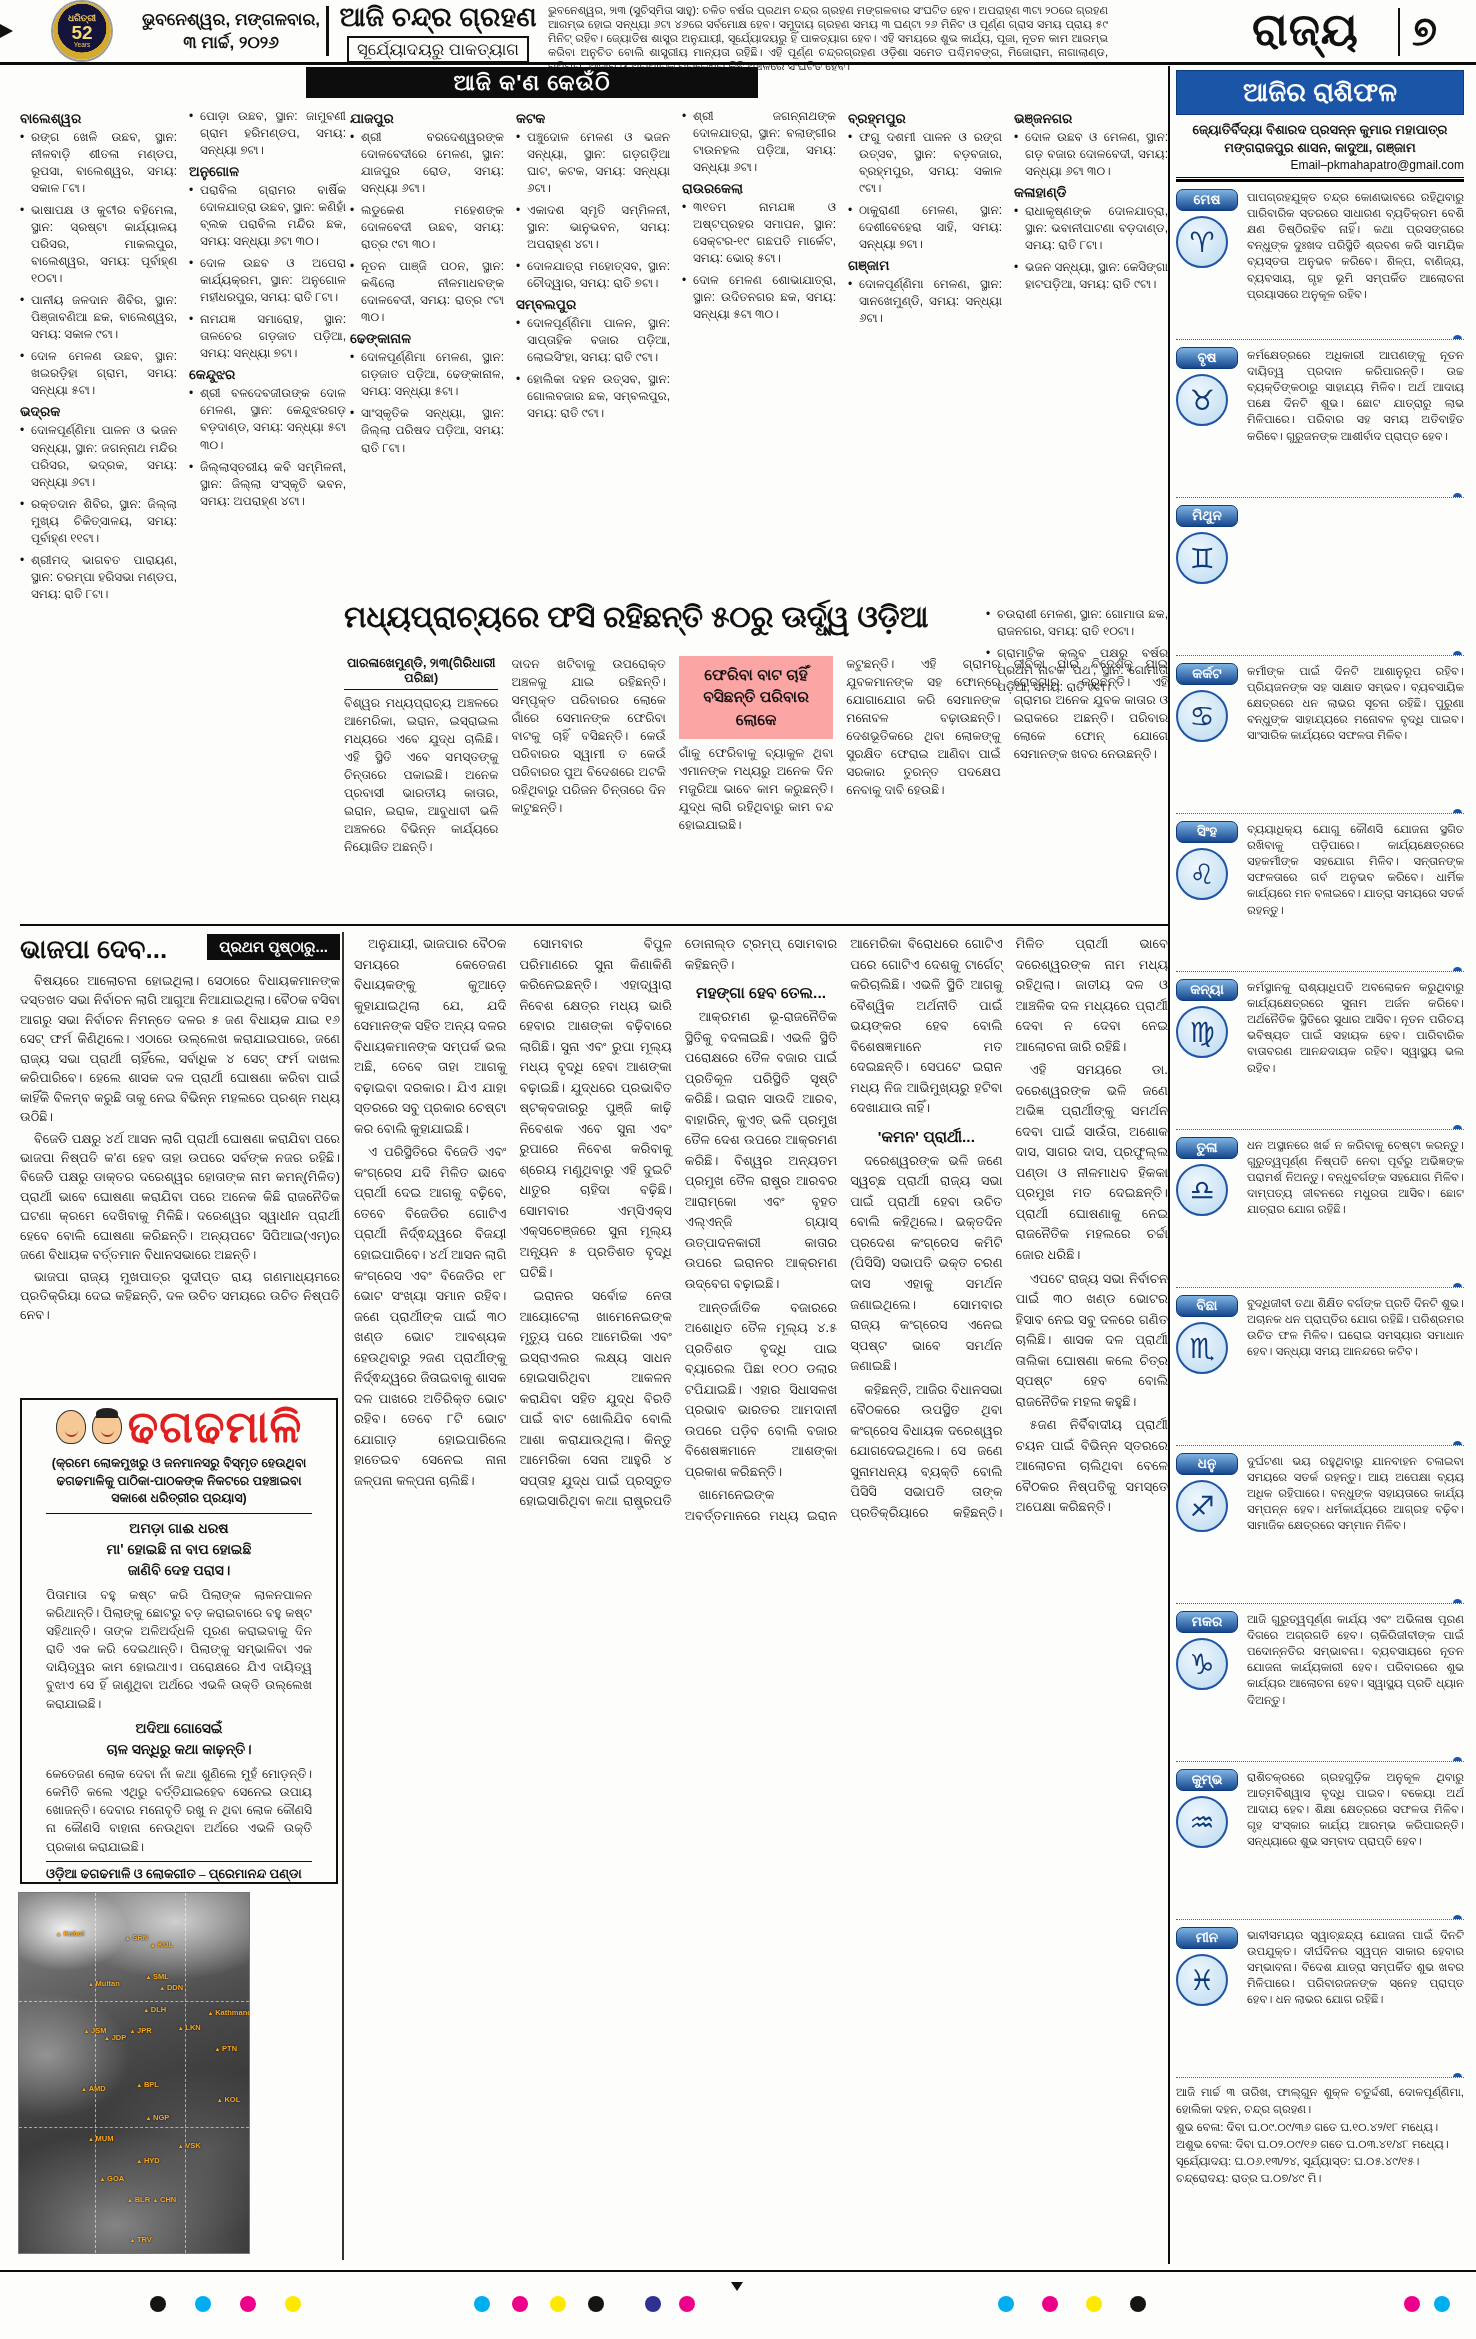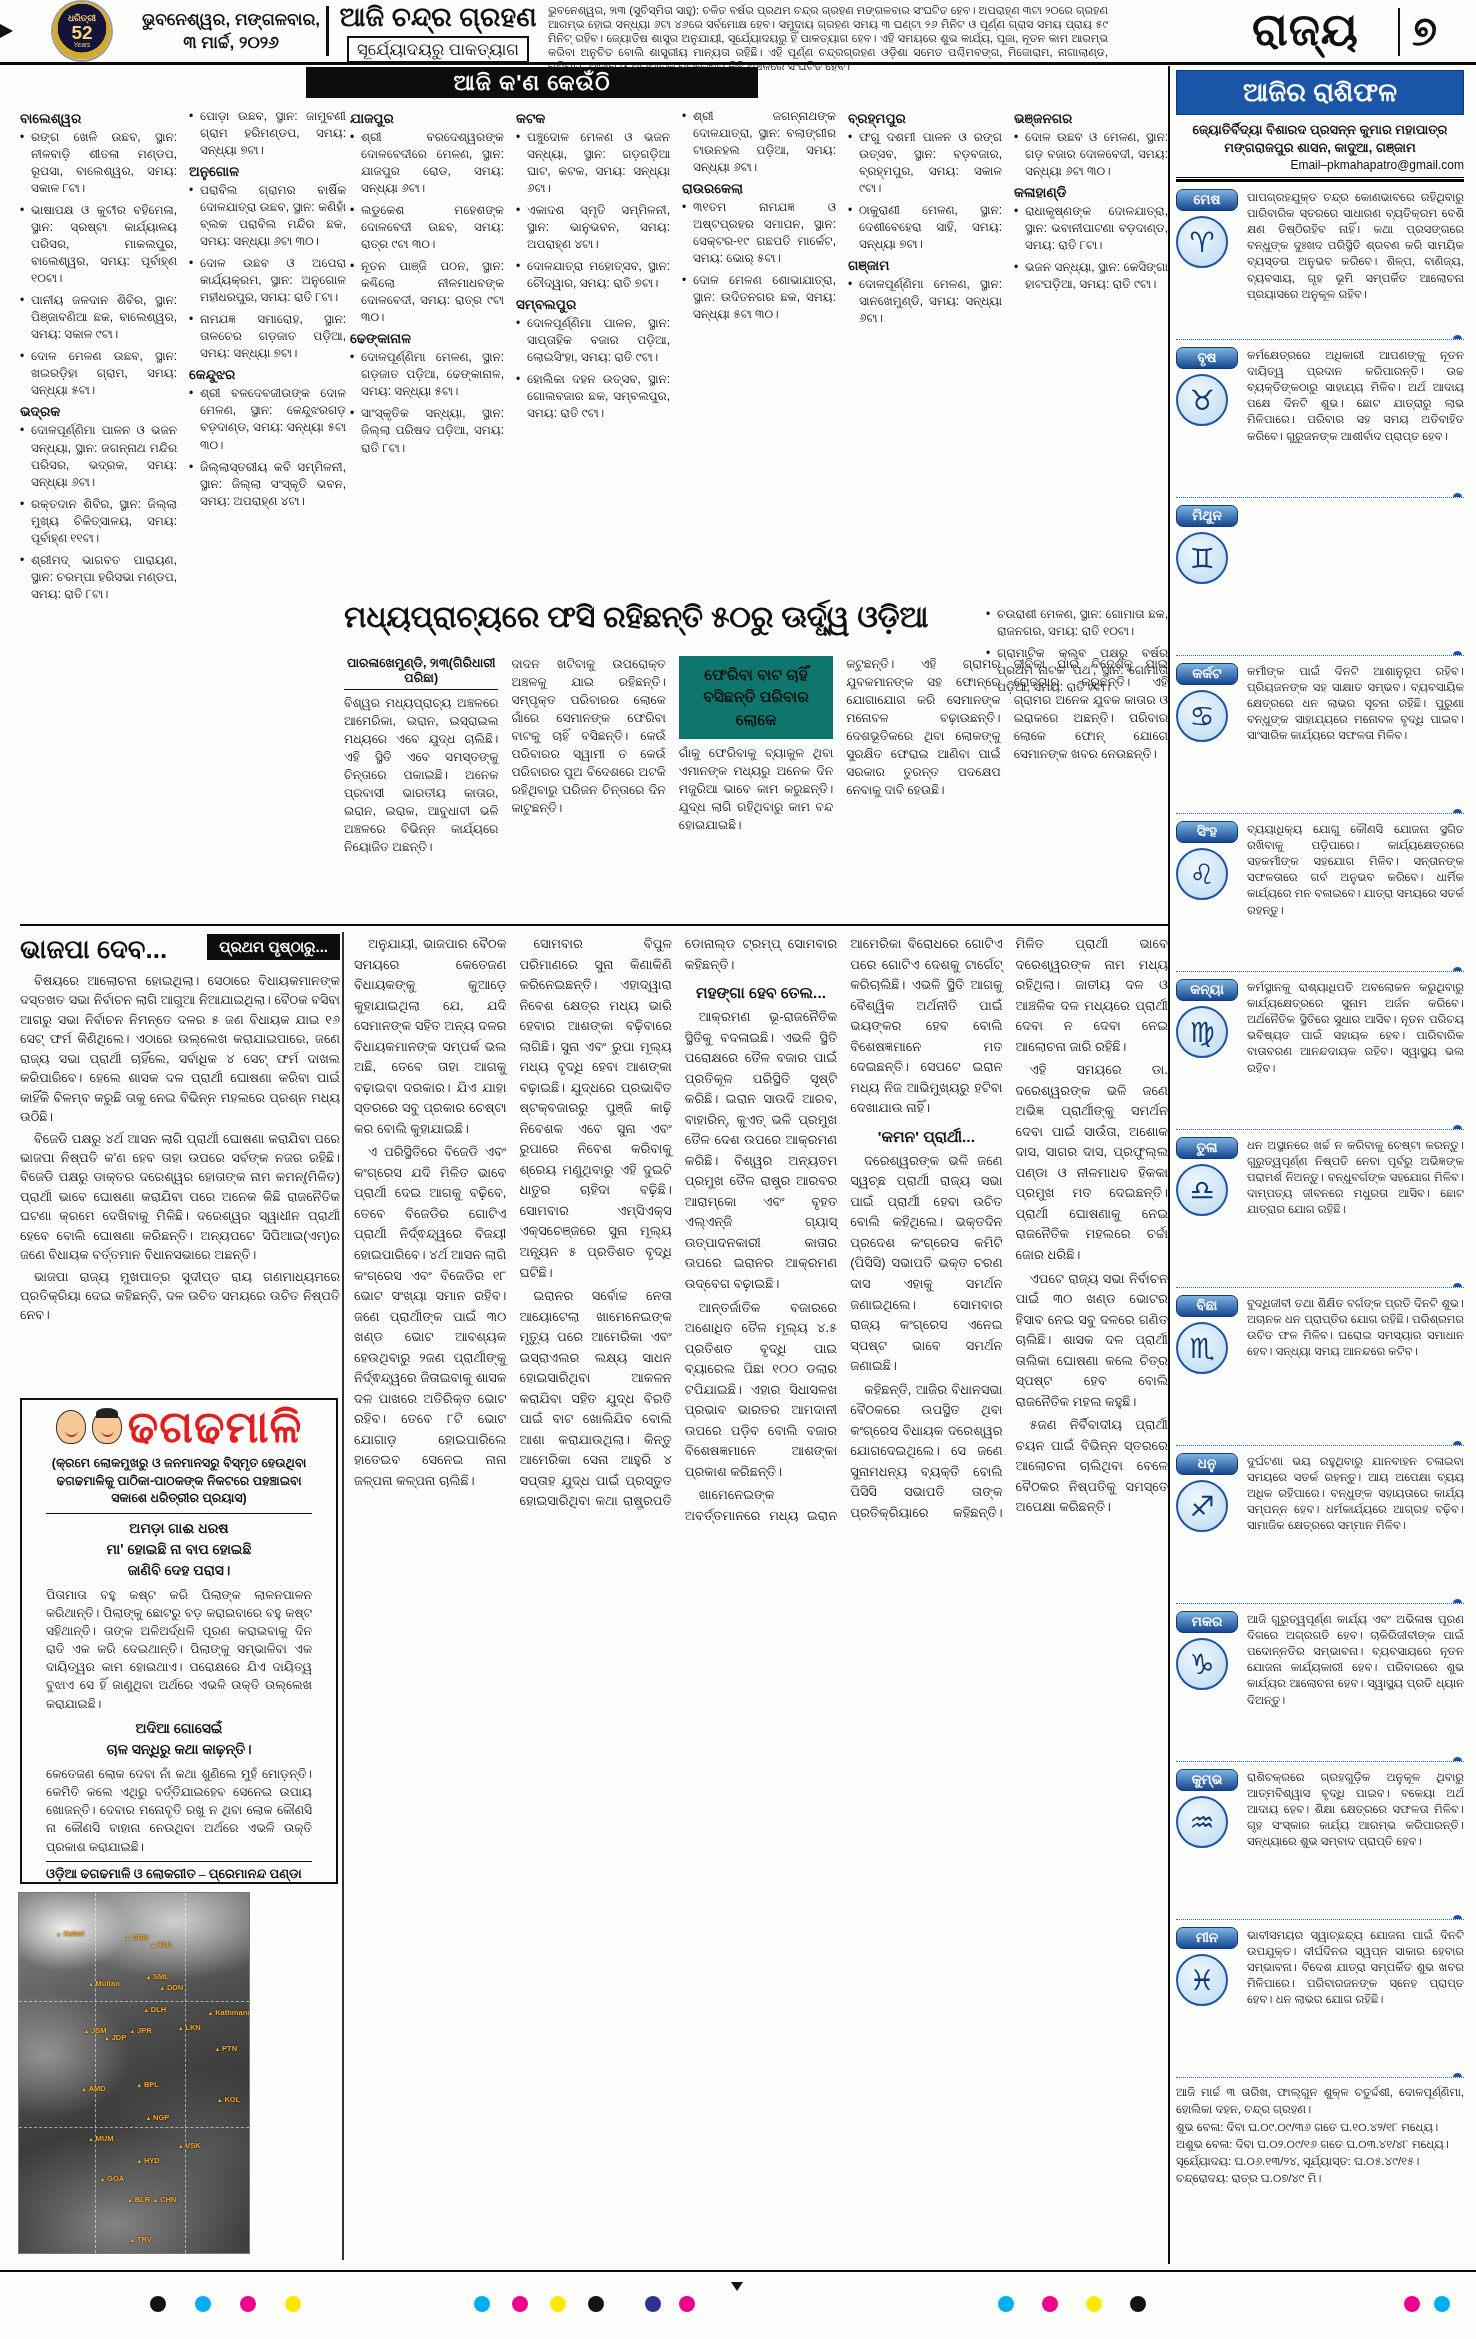--- a/index.html
+++ b/index.html
@@ -34,21 +34,21 @@
   .ecol{flex:1;min-width:0;}
   .ehead{font-weight:800;font-size:13.5px;margin:5px 0 2px;}
   .eitem{position:relative;font-size:12px;line-height:1.42;text-align:justify;padding-left:11px;margin:2px 0 5px;}
   .eitem::before{content:"•";position:absolute;left:0;top:0;}
   #events-extra{left:986px;top:604px;width:182px;height:94px;overflow:hidden;}
   
   #main-headline{left:344px;top:600px;width:632px;font-size:30px;font-weight:800;line-height:1.15;letter-spacing:-0.3px;}
   #article-body{left:344px;top:656px;width:824px;height:262px;display:flex;gap:13px;overflow:hidden;}
   .acol{flex:1;min-width:0;}
   .dateline{font-weight:800;font-size:12.5px;text-align:center;border-bottom:1.5px solid #111;padding-bottom:3px;margin-bottom:5px;}
-  .graybox{background:#0f766e;font-size:15.5px;font-weight:800;text-align:center;line-height:1.45;padding:8px 17px;margin-bottom:6px;}
+  .graybox{background:#fca5a5;font-size:15.5px;font-weight:800;text-align:center;line-height:1.45;padding:8px 17px;margin-bottom:6px;}
   .atext{font-size:12.3px;line-height:1.46;text-align:justify;}
   #mid-rule{left:20px;top:924px;width:1148px;height:2px;background:#0c0c0c;}
   
   #bjp{left:20px;top:934px;width:320px;height:458px;overflow:hidden;}
   #bjp-headrow{display:flex;align-items:flex-start;justify-content:space-between;margin-bottom:6px;}
   #bjp-headline{font-size:26px;font-weight:800;}
   #bjp-tag{background:#0d0d0d;color:#fff;font-size:15px;font-weight:800;padding:4px 12px;}
   .bjp-p{font-size:12.8px;line-height:1.52;text-align:justify;text-indent:14px;margin:0 0 2px;}
   #vrule-left{left:342px;top:932px;width:1.5px;height:1328px;background:#333;}
   

